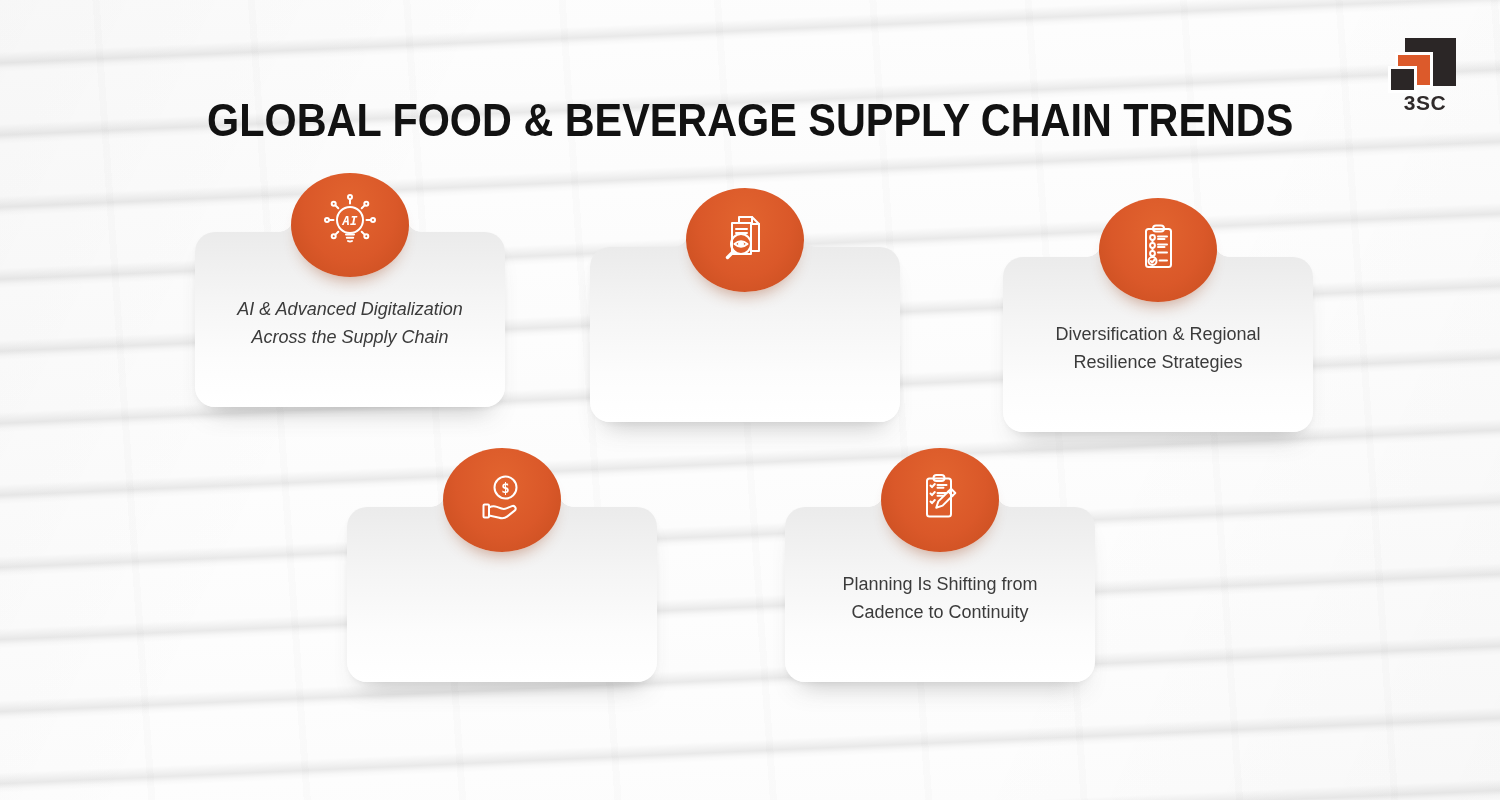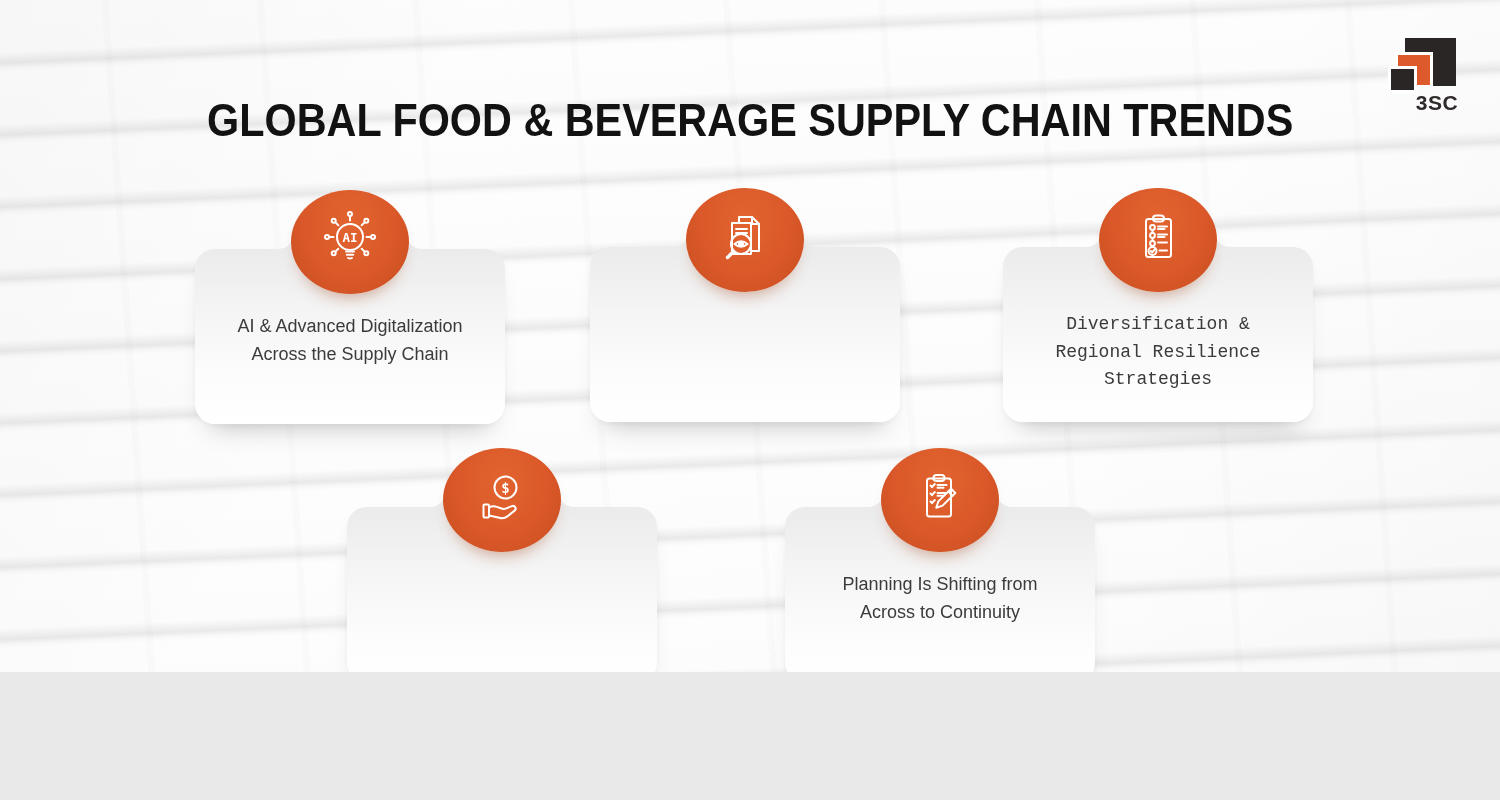--- a/index.html
+++ b/index.html
@@ -1,47 +1,47 @@
 <!DOCTYPE html>
 <html><head>
 <meta charset="utf-8">
 <style>
   html,body{margin:0;padding:0;}
   body{font-family:"Liberation Sans",sans-serif;background:#e9e9e9;}
   .stage{
-    position:relative;width:1500px;height:672px;overflow:hidden;margin:0 auto;
+    position:relative;width:1500px;height:800px;overflow:hidden;margin:0 auto;
     background:
       linear-gradient(115deg, rgba(0,0,0,0.022) 0%, rgba(0,0,0,0) 28%, rgba(0,0,0,0) 70%, rgba(0,0,0,0.018) 100%),
       repeating-linear-gradient(86deg, rgba(0,0,0,0) 0px, rgba(0,0,0,0) 148px, rgba(0,0,0,0.013) 148px, rgba(0,0,0,0.013) 155px),
       repeating-linear-gradient(177.5deg, #fdfdfd 0px, #fcfcfc 52px, #f2f2f2 58px, #e9e9e9 63px, #f8f8f8 68px, #fdfdfd 72px),
       #fbfbfb;
   }
   
   .title{position:absolute;top:75px;left:0;right:0;text-align:center;white-space:nowrap;}
   .title span{
     display:inline-block;transform:scaleX(0.88);transform-origin:center;
     font-size:47px;font-weight:800;letter-spacing:0px;color:#121212;line-height:1;
   }
   
   .logo{position:absolute;left:1388px;top:36px;width:74px;height:78px;}
   .logo .sq{position:absolute;}
   .logo .sq.big{left:17px;top:2px;width:51px;height:48px;background:#2b2626;z-index:1;}
   .logo .sq.orange{left:7px;top:16px;width:32px;height:30px;background:#dc5a2b;border:3px solid #fff;z-index:2;}
   .logo .sq.small{left:0px;top:30px;width:23px;height:21px;background:#2b2626;border:3px solid #fff;z-index:3;}
-  .logo .logo-text{position:absolute;top:55px;left:12px;width:74px;text-align:center;
+  .logo .logo-text{position:absolute;top:55px;left:0;width:74px;text-align:center;
     font-size:21px;font-weight:700;color:#2f2a2a;letter-spacing:0.5px;}
   
   .card{
     position:absolute;width:310px;height:175px;border-radius:20px;
     background:linear-gradient(180deg,#ebebeb 0%,#f5f5f5 38%,#fcfcfc 72%,#ffffff 100%);
     box-shadow:0 18px 26px -16px rgba(70,70,70,0.35), 0 2px 5px rgba(0,0,0,0.03);
   }
-  .card-1{left:195px;top:249px;}
+  .card-1{left:195px;top:232px;font-style:italic;}
   .card-2{left:590px;top:247px;}
-  .card-3{left:1003px;top:247px;font-family:Liberation Mono, monospace;}
+  .card-3{left:1003px;top:257px;}
   .card-4{left:347px;top:507px;}
   .card-5{left:785px;top:507px;}
   .badge{
     position:absolute;left:50%;top:-59px;transform:translateX(-50%);
     width:118px;height:104px;border-radius:50%;
     background:radial-gradient(ellipse at 50% 32%,#e2642f 0%,#da5829 55%,#c64d1f 100%);
     box-shadow:0 12px 16px -9px rgba(160,70,30,0.45);
     z-index:3;
   }
   .badge svg{position:absolute;left:27px;top:18px;}
@@ -157,16 +157,16 @@
         <rect x="25.5" y="9" width="11" height="6" rx="3"></rect>
         <path d="M22.5,19.5 l1.5,1.7 2.8,-3.2 M29.5,19 h9 M29.5,21.8 h6"></path>
         <path d="M22.5,27.5 l1.5,1.7 2.8,-3.2 M29.5,27 h9 M29.5,29.8 h6"></path>
         <path d="M22.5,35.5 l1.5,1.7 2.8,-3.2"></path>
         <g transform="rotate(45 36 34)">
           <path d="M33,21 h6 v18 l-3,6 -3,-6 z"></path>
           <path d="M33,25 h6"></path>
         </g>
       </svg>
     </div>
-    <p class="card-label">Planning Is Shifting from Across to Continuity</p>
+    <p class="card-label">Planning Is Shifting from Cadence to Continuity</p>
   </section>
 
 </div>
 
 </body></html>

